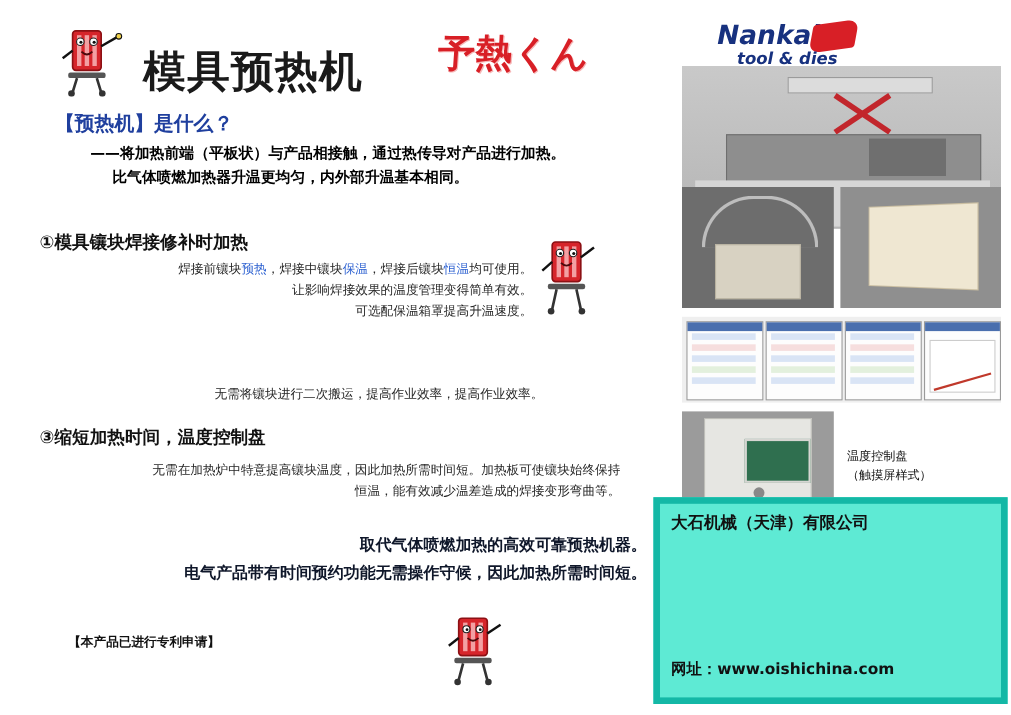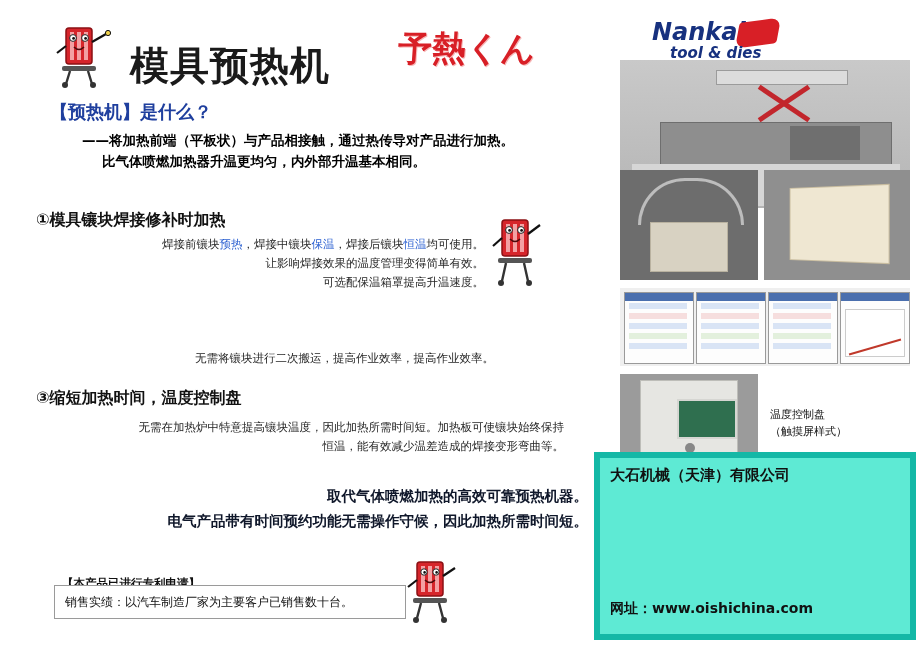--- a/index.html
+++ b/index.html
@@ -399,23 +399,20 @@
     <div>无需在加热炉中特意提高镶块温度，因此加热所需时间短。加热板可使镶块始终保持</div>
     <div>恒温，能有效减少温差造成的焊接变形弯曲等。</div>
   </div>
 
   <div id="closing">
     <div>取代气体喷燃加热的高效可靠预热机器。</div>
     <div>电气产品带有时间预约功能无需操作守候，因此加热所需时间短。</div>
   </div>
 
   <div id="patent">【本产品已进行专利申请】</div>
-  <div id="sales-box">
-    <span>销售实绩：以汽车制造厂家为主要客户已销售数十台。</span>
-  </div>
 
   <span class="mascot" style="left:404px; top:556px;">
     <svg width="58" height="72" viewBox="0 0 58 72">
       <rect x="13" y="6" width="26" height="34" rx="3" fill="#d6252b" stroke="#8c1014" stroke-width="1.5"></rect>
       <rect x="17" y="10" width="4" height="26" fill="#f3a0a3"></rect>
       <rect x="24" y="10" width="4" height="26" fill="#f3a0a3"></rect>
       <rect x="31" y="10" width="4" height="26" fill="#f3a0a3"></rect>
       <circle cx="20" cy="16" r="3.2" fill="#ffffff" stroke="#222" stroke-width="1"></circle>
       <circle cx="32" cy="16" r="3.2" fill="#ffffff" stroke="#222" stroke-width="1"></circle>
       <circle cx="20.6" cy="16.4" r="1.3" fill="#111"></circle>

